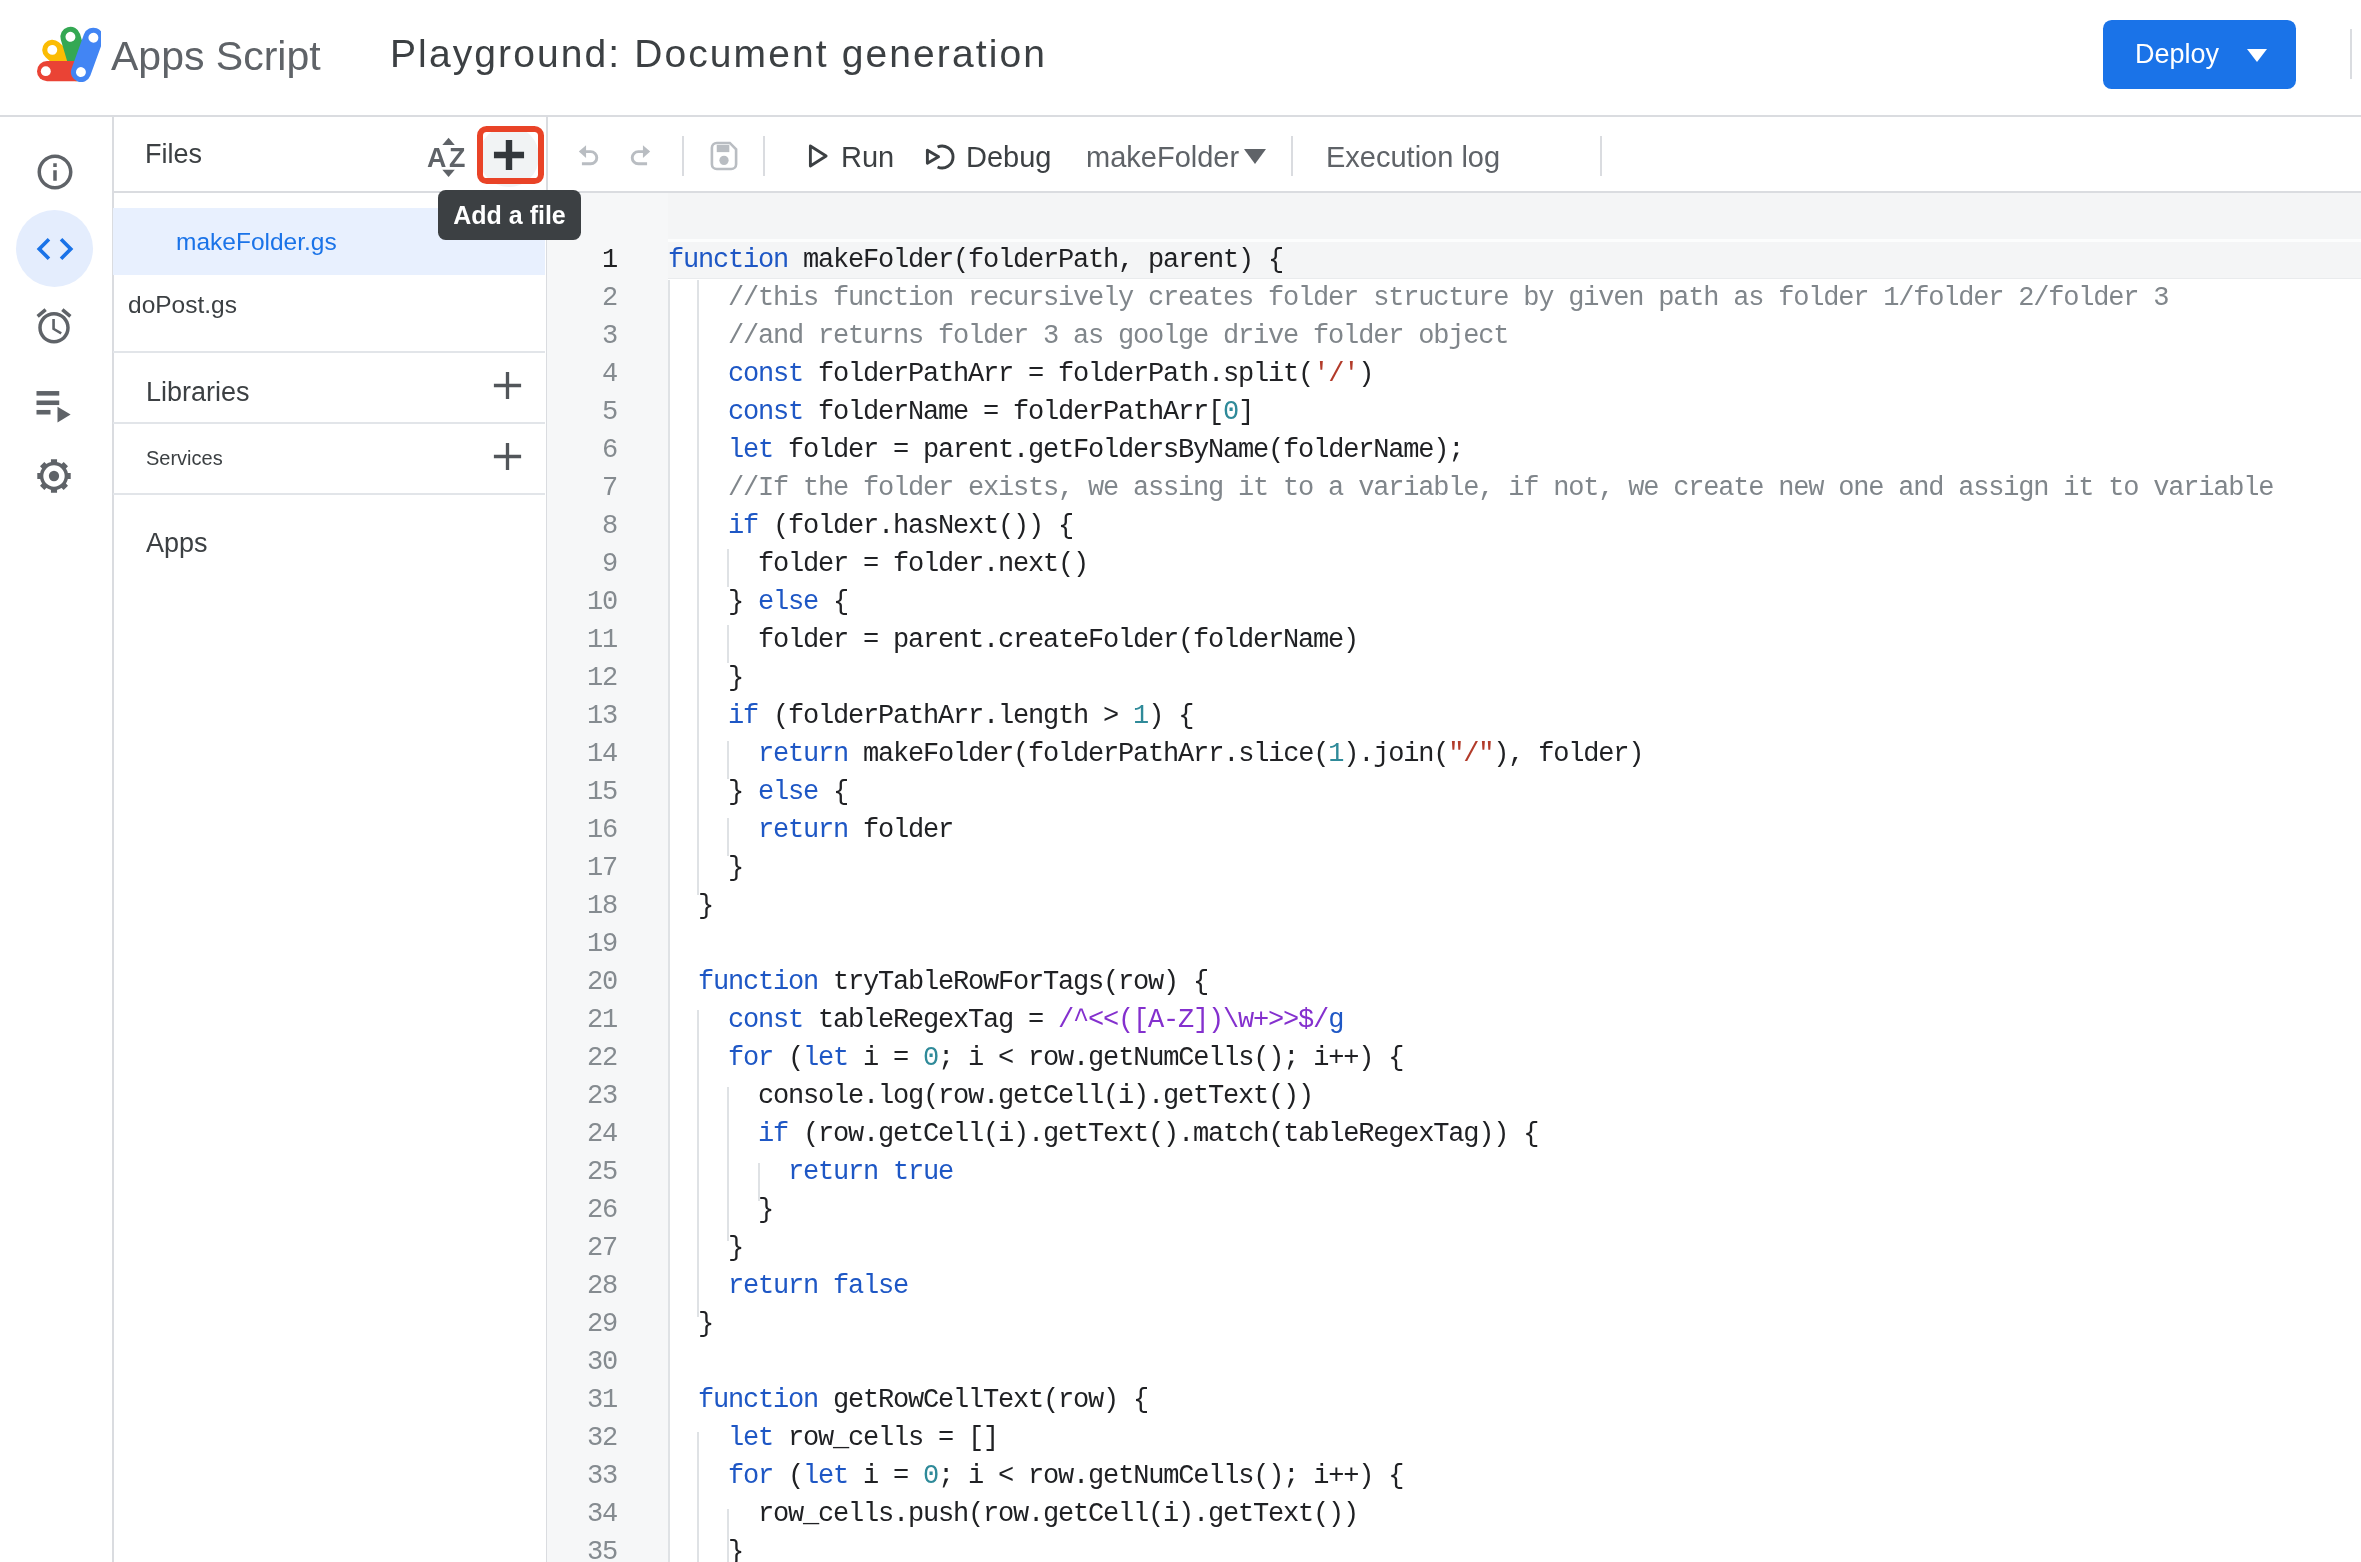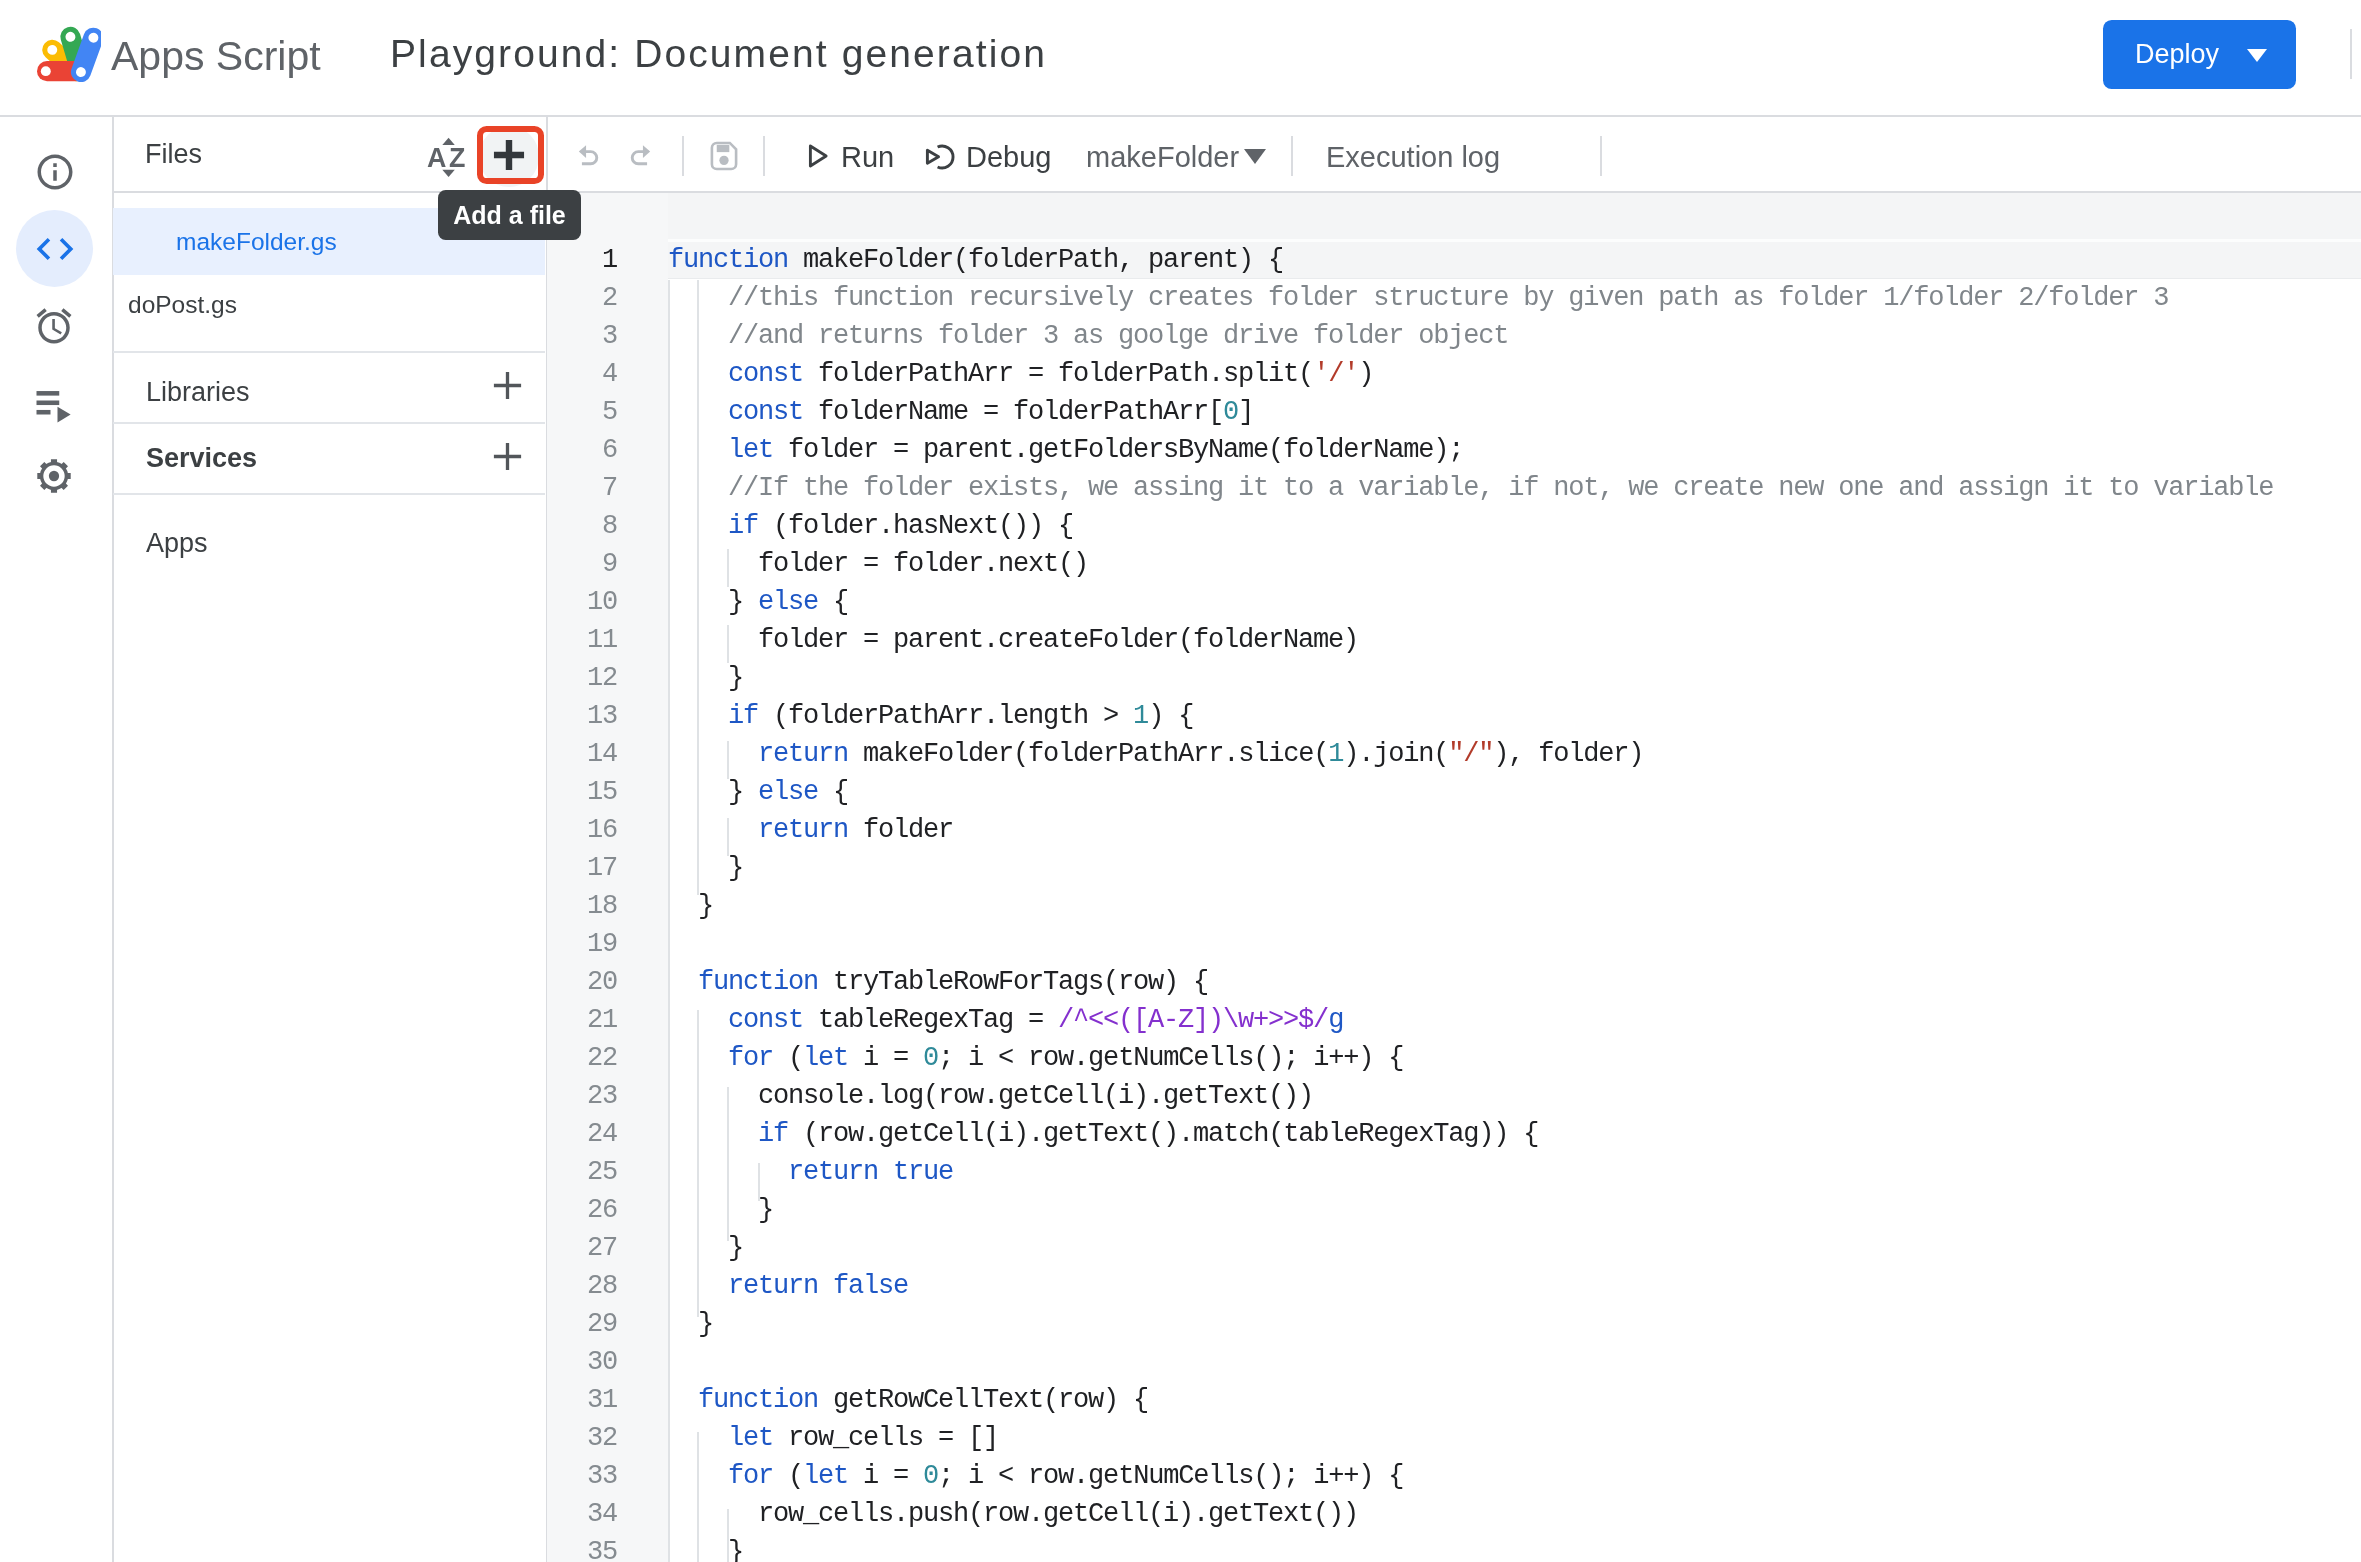--- a/index.html
+++ b/index.html
@@ -104,21 +104,21 @@
 <div class="abs" style="left:113px;top:208px;width:432px;height:67px;background:#e8f0fe;"></div>
 <div class="abs" style="left:144px;top:208px;height:67px;line-height:67px;font-size:24.5px;color:#1a73e8;margin-left:32px;">makeFolder.gs</div>
 <div class="abs" style="left:128px;top:274px;height:61px;line-height:61px;font-size:24.5px;color:#3c4043;">doPost.gs</div>
 
 <div class="pdiv" style="top:351px;"></div>
 <div class="abs" style="left:146px;top:357px;height:71px;line-height:71px;font-size:27px;color:#3c4043;">Libraries</div>
 <svg class="abs" style="left:490px;top:368px" width="35" height="35" viewBox="0 0 36 36">
     <path d="M18 4 v28 M4 18 h28" stroke="#52565a" stroke-width="3.4" fill="none"></path>
   </svg>
 <div class="pdiv" style="top:422px;"></div>
-<div class="abs" style="left:146px;top:423px;height:71px;line-height:71px;font-size:27px;color:#3c4043;font-weight:bold;">Services</div>
+<div class="abs" style="left:146px;top:423px;height:71px;line-height:71px;font-size:20px;color:#3c4043;">Services</div>
 <svg class="abs" style="left:490px;top:439px" width="35" height="35" viewBox="0 0 36 36">
     <path d="M18 4 v28 M4 18 h28" stroke="#52565a" stroke-width="3.4" fill="none"></path>
   </svg>
 <div class="pdiv" style="top:493px;"></div>
 <div class="abs" style="left:146px;top:509px;height:69px;line-height:69px;font-size:27px;color:#3c4043;">Apps</div>
 
 <svg class="abs" style="left:574px;top:141px" width="28" height="28" viewBox="0 0 29 29">
   <path d="M12.5 4.5 L5 11 L12.5 17.5 z" fill="#b9bdc2"></path>
   <path d="M7 11 H17.3 a6.3 6.3 0 0 1 0 12.6 H8.2" fill="none" stroke="#b9bdc2" stroke-width="3"></path>
 </svg>

